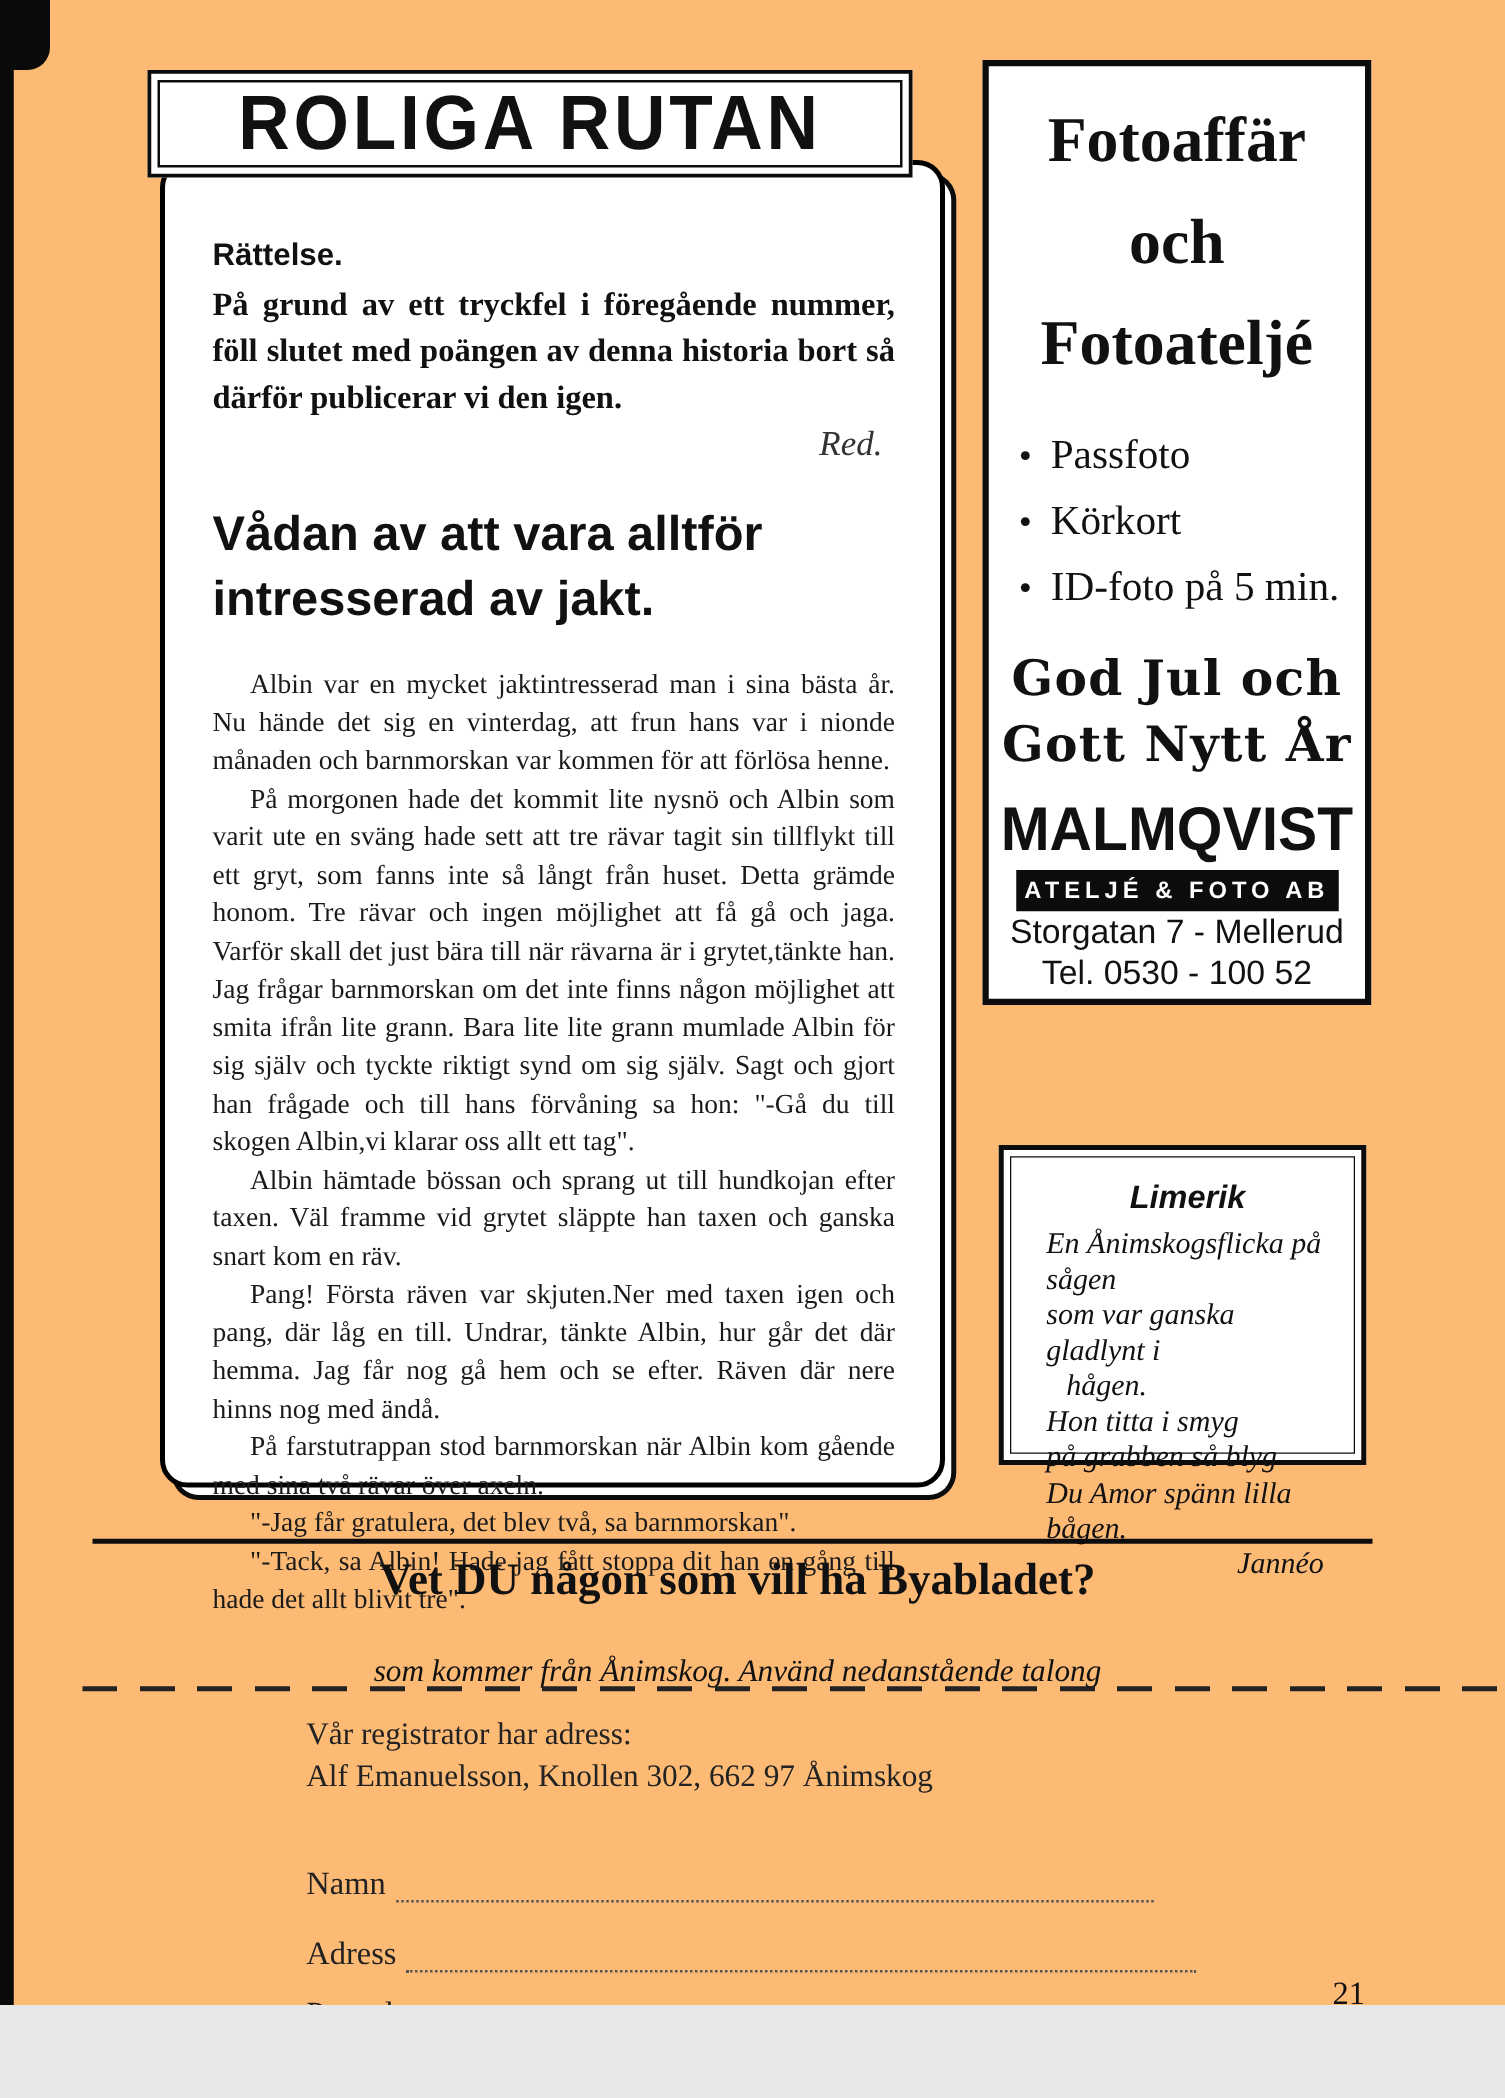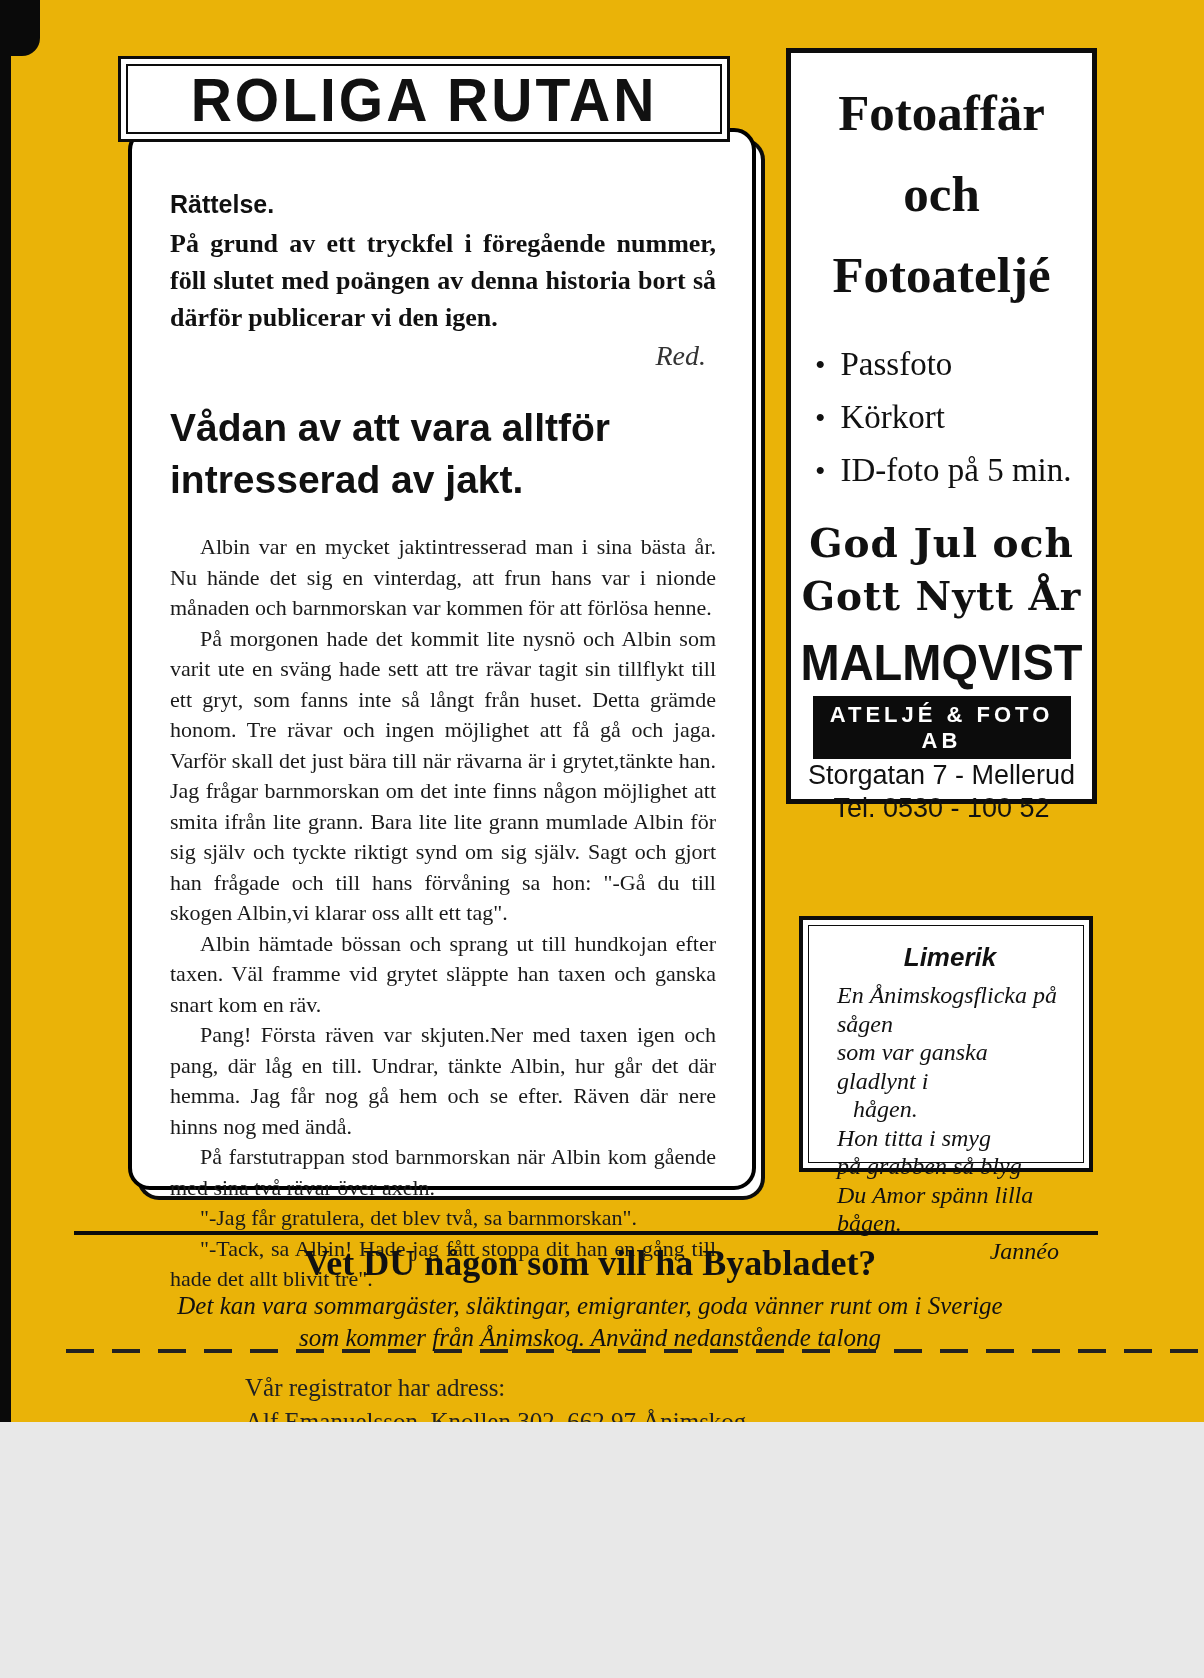--- a/index.html
+++ b/index.html
@@ -1,20 +1,20 @@
 <!DOCTYPE html>
 <html lang="sv"><head>
 <meta charset="utf-8">
 <style>
   html,body{margin:0;padding:0;background:#e8e8e8;}
   .page{
     position:relative;
-    width:1204px;height:1422px;
+    width:1204px;height:1604px;
     margin:0 auto;
-    background:#eab308;
+    background:#fdba74;
     font-family:"Liberation Serif", serif;
     color:#111;
     overflow:hidden;
   }
   
   .edge-bar{position:absolute;left:0;top:0;width:11px;height:1678px;background:#0a0a0a;}
   .edge-corner{position:absolute;left:0;top:0;width:40px;height:56px;background:#0a0a0a;border-bottom-right-radius:18px;}
 
   
   .banner{
@@ -72,21 +72,21 @@
   .ad-bullets li::before{content:"\2022\00a0\00a0";font-size:30px;}
   .greeting{font-weight:bold;font-size:39px;line-height:53px;margin-top:20px;
     font-family:"DejaVu Serif", serif;letter-spacing:1px;}
   .brand{
     font-family:"Liberation Sans", sans-serif;font-weight:bold;
     font-size:47px;letter-spacing:0px;margin-top:12px;transform:scaleY(1.05);
   }
   .brand-bar{
     margin:6px auto 0 auto;width:258px;background:#0c0c0c;color:#fff;
     font-family:"Liberation Sans", sans-serif;font-weight:bold;
-    font-size:22px;letter-spacing:4px;padding:6px 0 5px 0;
+    font-size:19px;letter-spacing:4px;padding:6px 0 5px 0;
   }
   .ad-address,.ad-phone{
     font-family:"Liberation Sans", sans-serif;font-size:27px;line-height:33px;
   }
   .ad-address{margin-top:0;}
 
   
   .limerik-box{
     position:absolute;left:799px;top:916px;width:294px;height:256px;
     border:4px solid #0c0c0c;box-sizing:border-box;background:#fff;padding:5px;
@@ -189,21 +189,20 @@
       <div class="limerik-line indent">hågen.</div>
       <div class="limerik-line">Hon titta i smyg</div>
       <div class="limerik-line">på grabben så blyg</div>
       <div class="limerik-line">Du Amor spänn lilla bågen.</div>
       <div class="limerik-signature">Jannéo</div>
     </div>
   </div>
 
   <div class="divider"></div>
   <div class="sub-headline">Vet DU någon som vill ha Byabladet?</div>
-  <div class="sub-line1">Det kan vara sommargäster, släktingar, emigranter, goda vänner runt om i Sverige</div>
   <div class="sub-line2">som kommer från Ånimskog. Använd nedanstående talong</div>
   <div class="cut-line"></div>
 
   <div class="registrar-label">Vår registrator har adress:</div>
   <div class="registrar-address">Alf Emanuelsson, Knollen 302, 662 97 Ånimskog</div>
 
   <div class="form-row row-namn">
     <span class="form-label">Namn</span>
     <span class="form-line"></span>
   </div>

